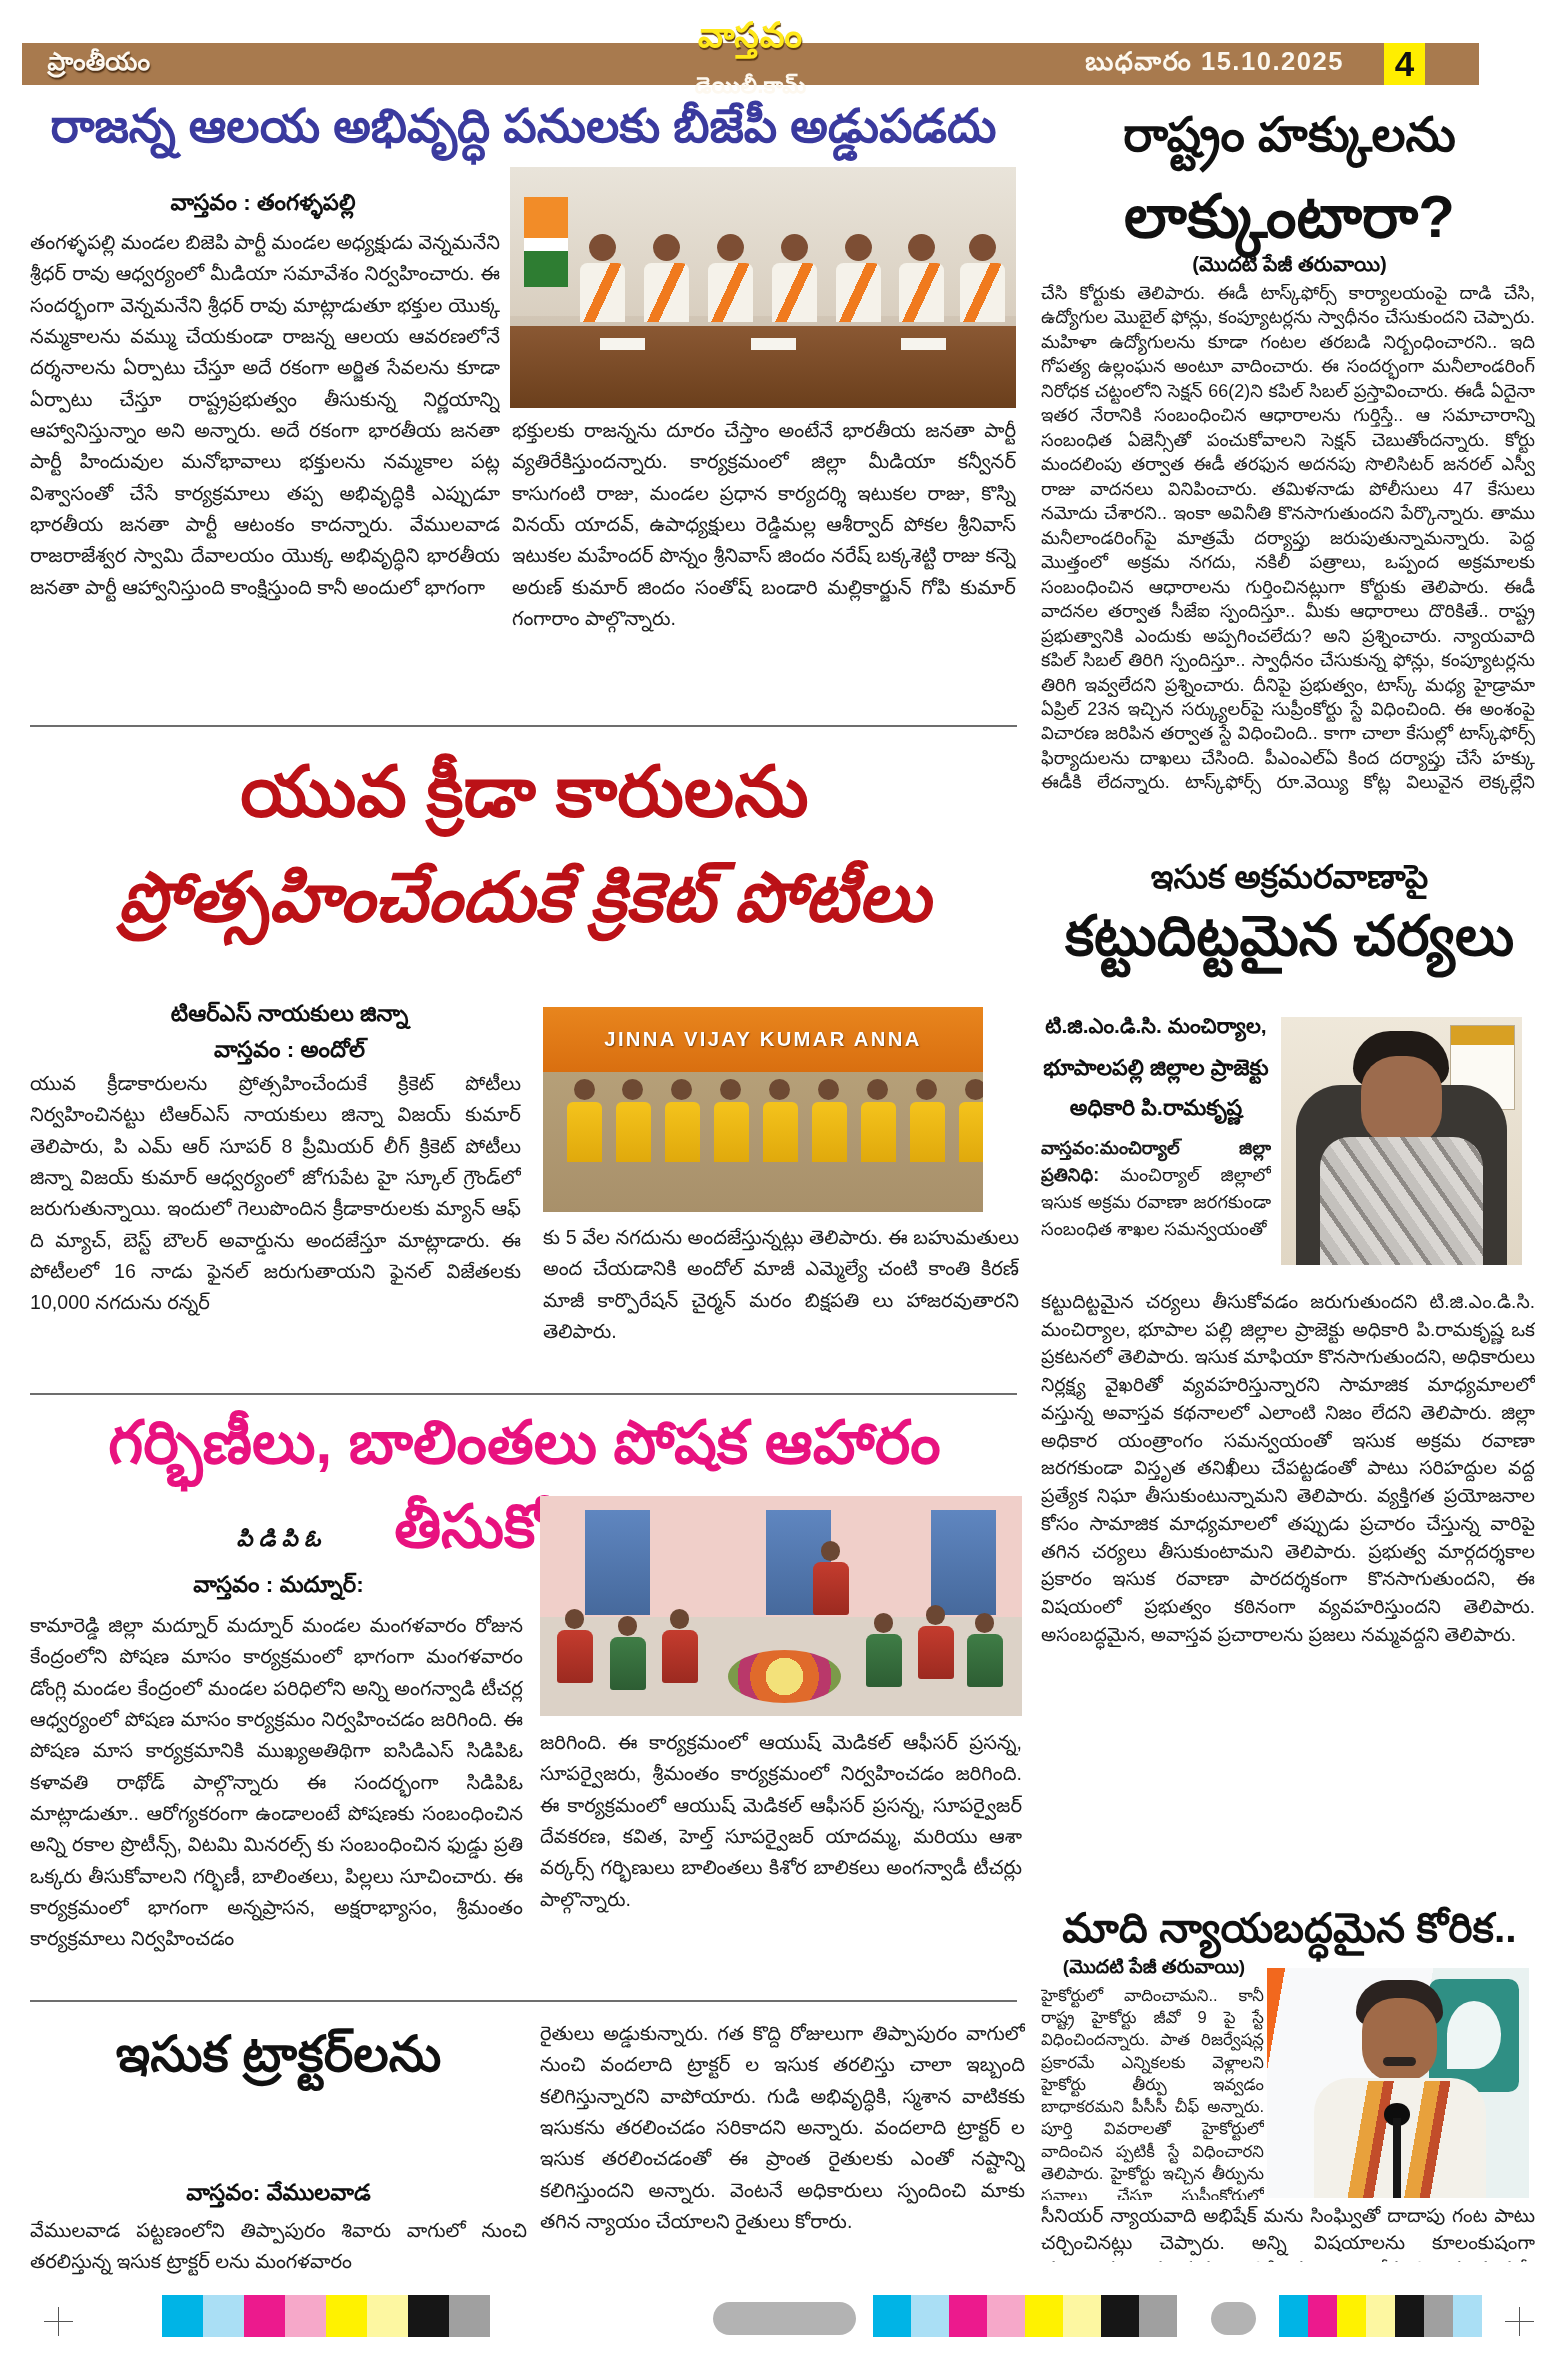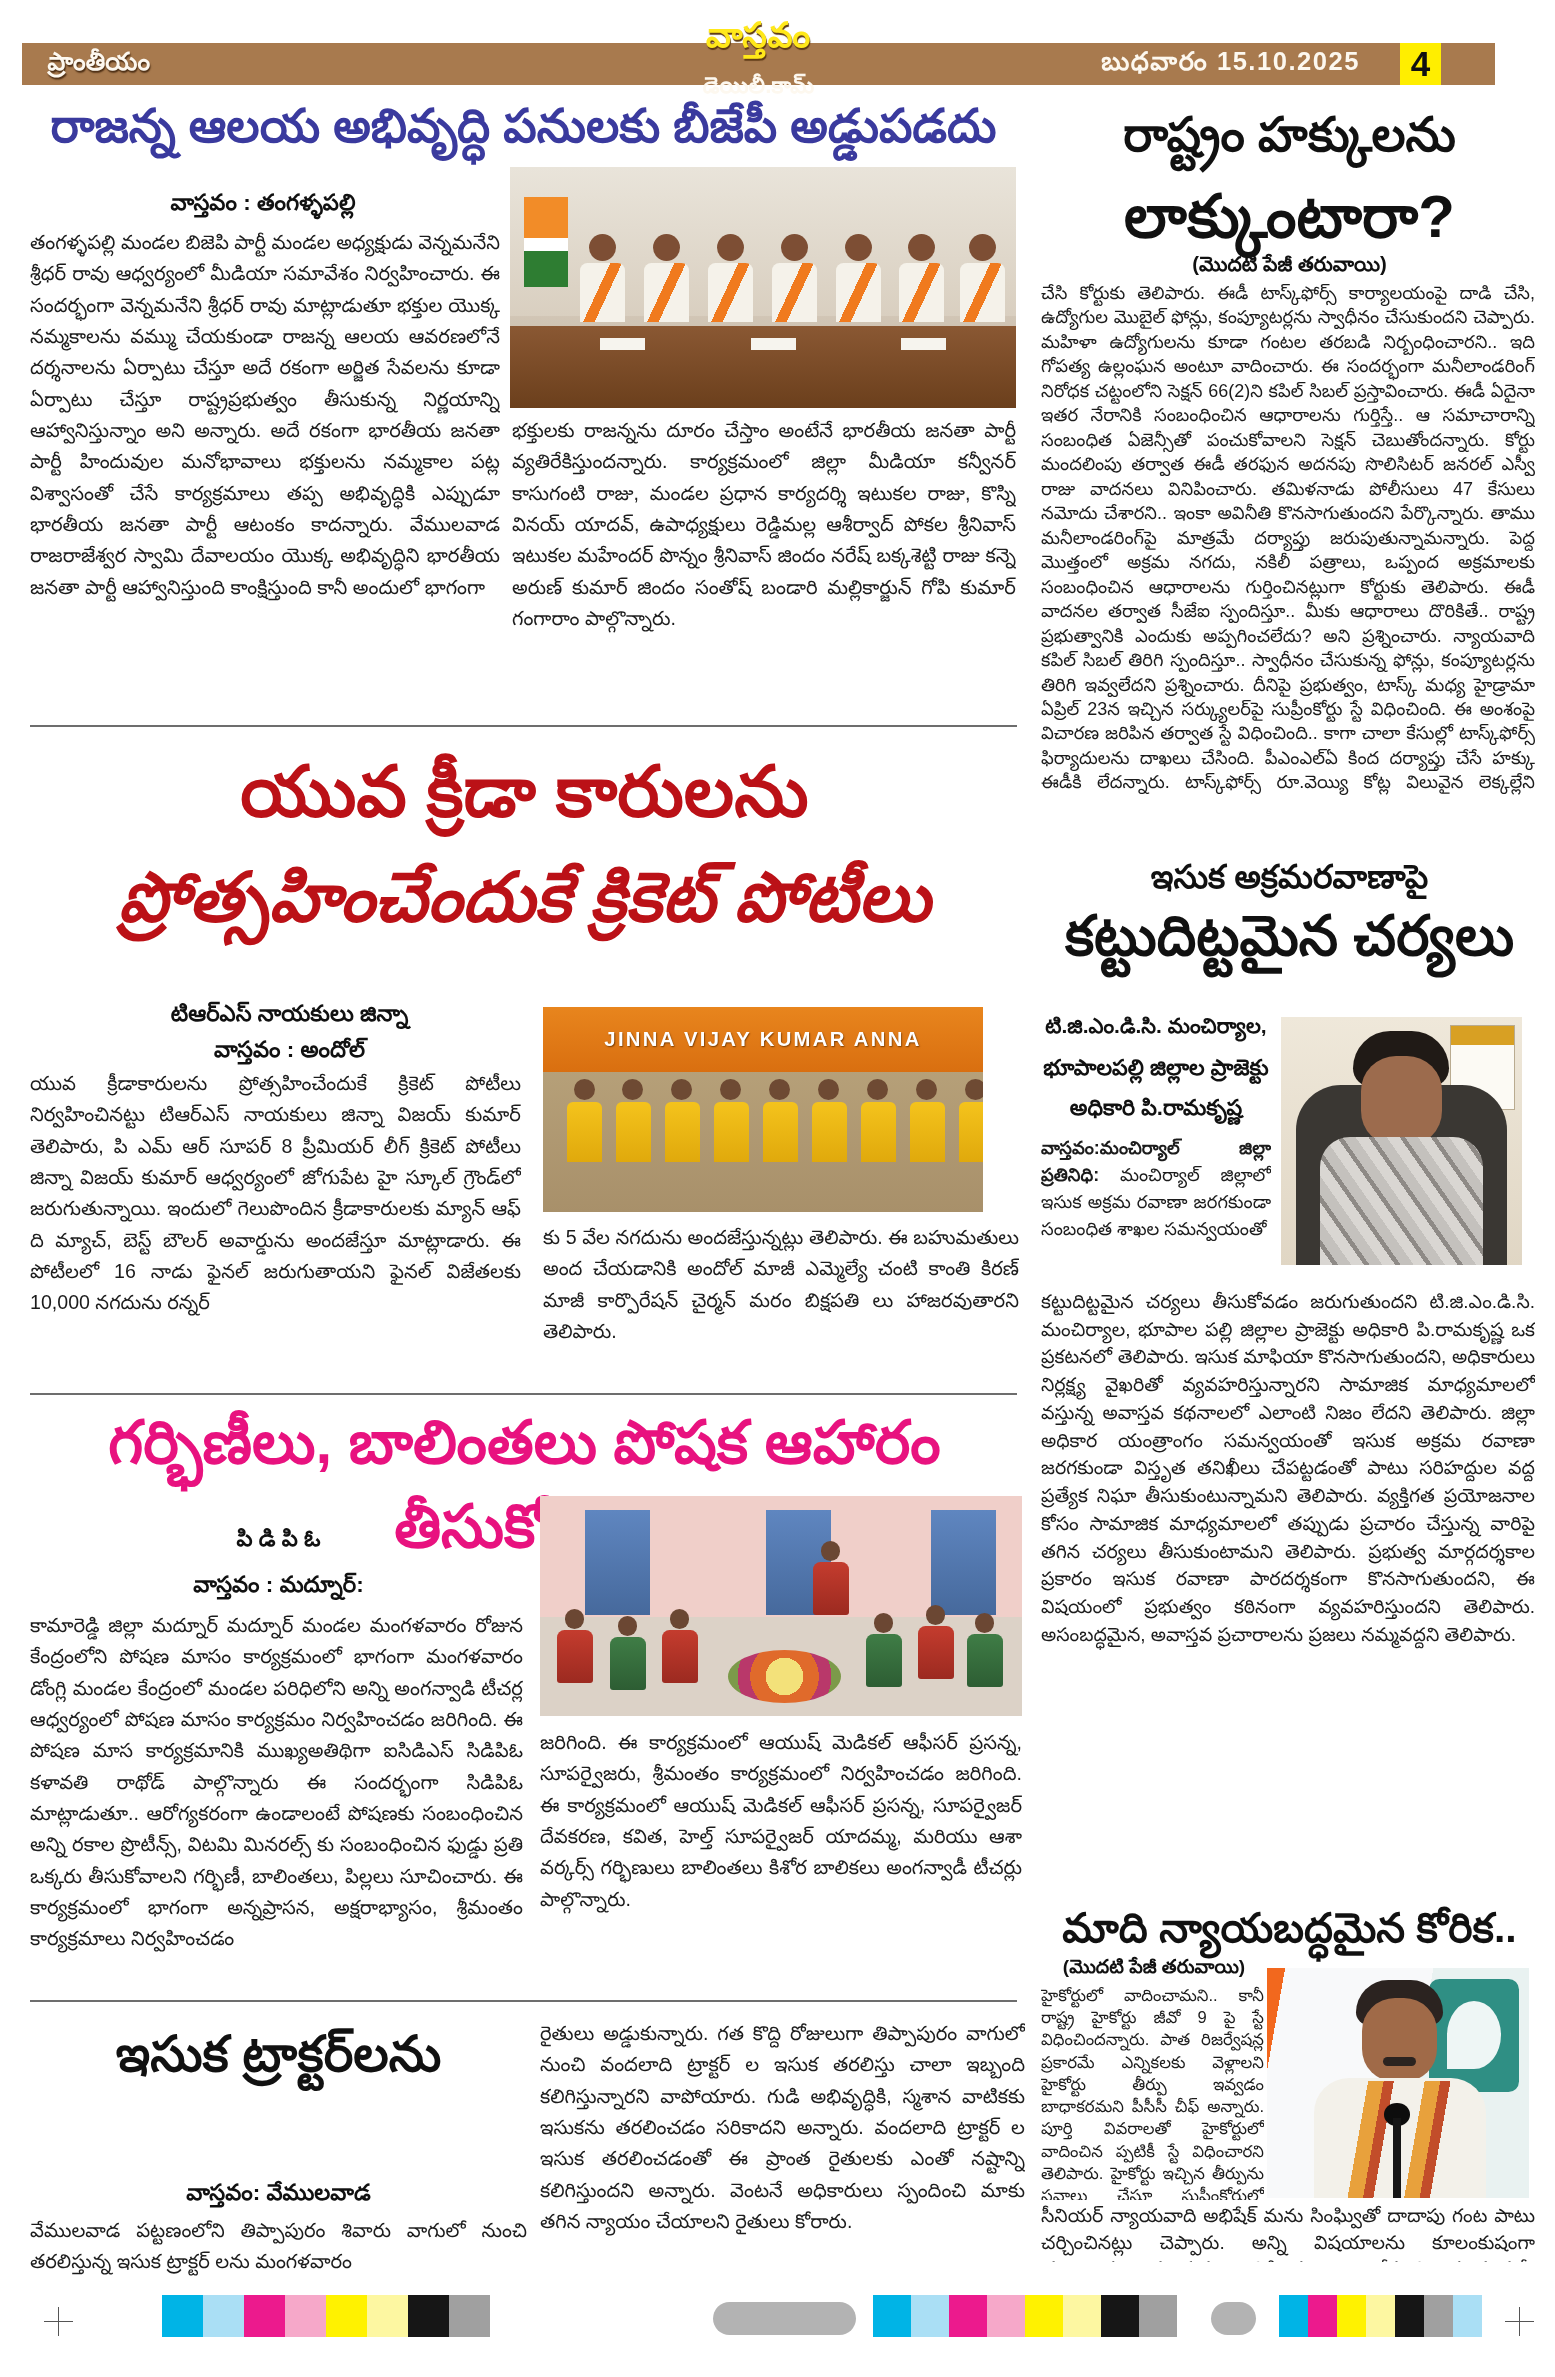--- a/index.html
+++ b/index.html
@@ -1,20 +1,20 @@
 <!DOCTYPE html>
 <html style="font-size:12px"><head>
 <meta charset="utf-8">
 <style>
   html,body{margin:0;padding:0;background:#ffffff;}
   .page{position:relative;width:1555px;height:2377px;background:#ffffff;overflow:hidden;
         font-family:"Liberation Sans",sans-serif;color:#1c1c1c;}
   .abs{position:absolute;}
   
-  .mh-bar{left:22px;top:43px;width:1457px;height:42px;background:#a87a4e;display:flex;align-items:center;padding-left:16px;}
+  .mh-bar{left:22px;top:43px;width:1457px;height:42px;background:#a87a4e;display:flex;align-items:center;}
   .mh-left{position:absolute;left:25.6px;top:0;height:42px;display:flex;align-items:center;
            color:#fdf8ef;font-size:25px;font-weight:bold;text-shadow:0.8px 1.5px 1.5px #4a2c12;}
   .mh-center{position:absolute;left:0;right:0;top:0;height:42px;display:flex;align-items:center;justify-content:center;gap:9px;flex-direction:column;}
   .mh-title{color:#ffe81a;font-size:35px;font-weight:800;text-shadow:0.8px 1.5px 0.8px #5e3a15;letter-spacing:0.8px;}
   .mh-sub{color:#fdf8ef;font-size:22.6px;font-weight:bold;}
   .mh-bird{width:33px;height:33px;}
   .mh-date{position:absolute;right:135px;top:0;height:42px;display:flex;align-items:center;
            color:#fdf8ef;font-size:25.6px;font-weight:bold;letter-spacing:1.5px;}
   .mh-page{position:absolute;right:54px;top:0;width:41px;height:42px;background:#ffee00;
            display:flex;align-items:center;justify-content:center;color:#111;font-size:35px;font-weight:800;}
@@ -196,21 +196,21 @@
       </div>
     <div class="p2-man" style="left:414px;">
         <i></i>
         <b></b>
       </div>
   </div>
   <div class="abs body-text" style="left:543px;top:1222px;width:476px;height:154px;">కు 5 వేల నగదును అందజేస్తున్నట్లు తెలిపారు. ఈ బహుమతులు అంద చేయడానికి అందోల్ మాజీ ఎమ్మెల్యే చంటి కాంతి కిరణ్ మాజీ కార్పొరేషన్ చైర్మన్ మరం బిక్షపతి లు హాజరవుతారని తెలిపారు.</div>
   <div class="abs sep" style="left:30px;top:1393px;width:987px;"></div>
 
   <div class="abs hl" style="left:30px;top:1408px;width:989px;font-size:60px;color:#e8127f;">గర్భిణీలు, బాలింతలు పోషక ఆహారం తీసుకోవాలి</div>
-  <div class="abs dateline" style="left:30px;top:1526px;width:497px;">పి డి పి ఓ</div>
+  <div class="abs dateline" style="left:30px;top:1526px;width:497px;font-style:italic;">పి డి పి ఓ</div>
   <div class="abs dateline" style="left:30px;top:1572px;width:497px;">వాస్తవం : మద్నూర్:</div>
   <div class="abs body-text" style="left:30px;top:1610px;width:493px;height:380px;">కామారెడ్డి జిల్లా మద్నూర్ మద్నూర్ మండల మంగళవారం రోజున కేంద్రంలోని పోషణ మాసం కార్యక్రమంలో భాగంగా మంగళవారం డోంగ్లి మండల కేంద్రంలో మండల పరిధిలోని అన్ని అంగన్వాడి టీచర్ల ఆధ్వర్యంలో పోషణ మాసం కార్యక్రమం నిర్వహించడం జరిగింది. ఈ పోషణ మాస కార్యక్రమానికి ముఖ్యఅతిథిగా ఐసిడిఎస్ సిడిపిఓ కళావతి రాథోడ్ పాల్గొన్నారు ఈ సందర్భంగా సిడిపిఓ మాట్లాడుతూ.. ఆరోగ్యకరంగా ఉండాలంటే పోషణకు సంబంధించిన అన్ని రకాల ప్రొటీన్స్, విటమి మినరల్స్ కు సంబంధించిన ఫుడ్డు ప్రతి ఒక్కరు తీసుకోవాలని గర్భిణీ, బాలింతలు, పిల్లలు సూచించారు. ఈ కార్యక్రమంలో భాగంగా అన్నప్రాసన, అక్షరాభ్యాసం, శ్రీమంతం కార్యక్రమాలు నిర్వహించడం</div>
 
   <div class="abs ph photo4">
     <div class="p4-door" style="left:45px;"></div>
     <div class="p4-door" style="left:226px;"></div>
     <div class="p4-door" style="left:391px;"></div>
     <div class="p4-rangoli"></div>
     <div class="p4-woman p4-red" style="left:15px;top:113px;">
         <i></i>

